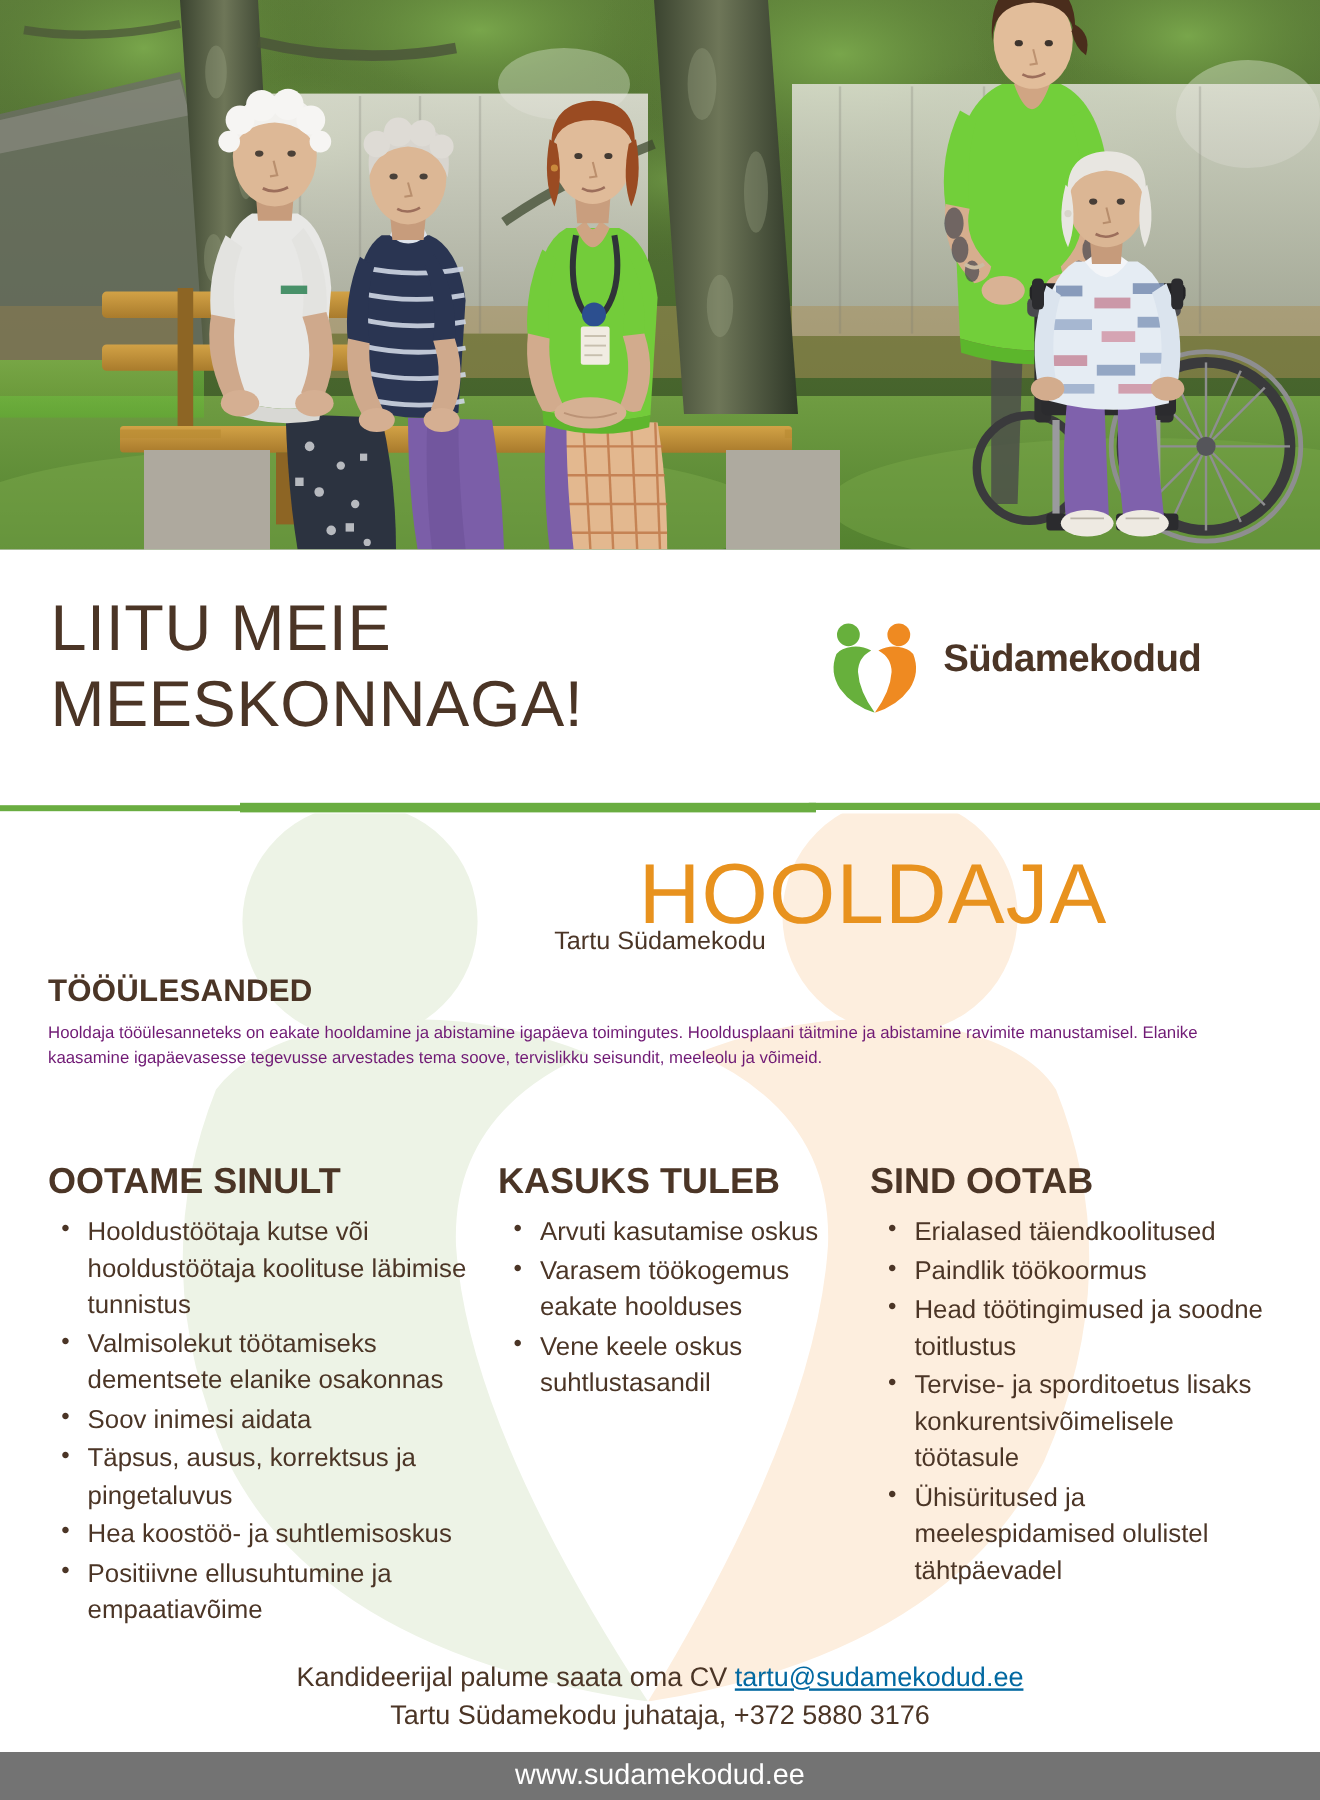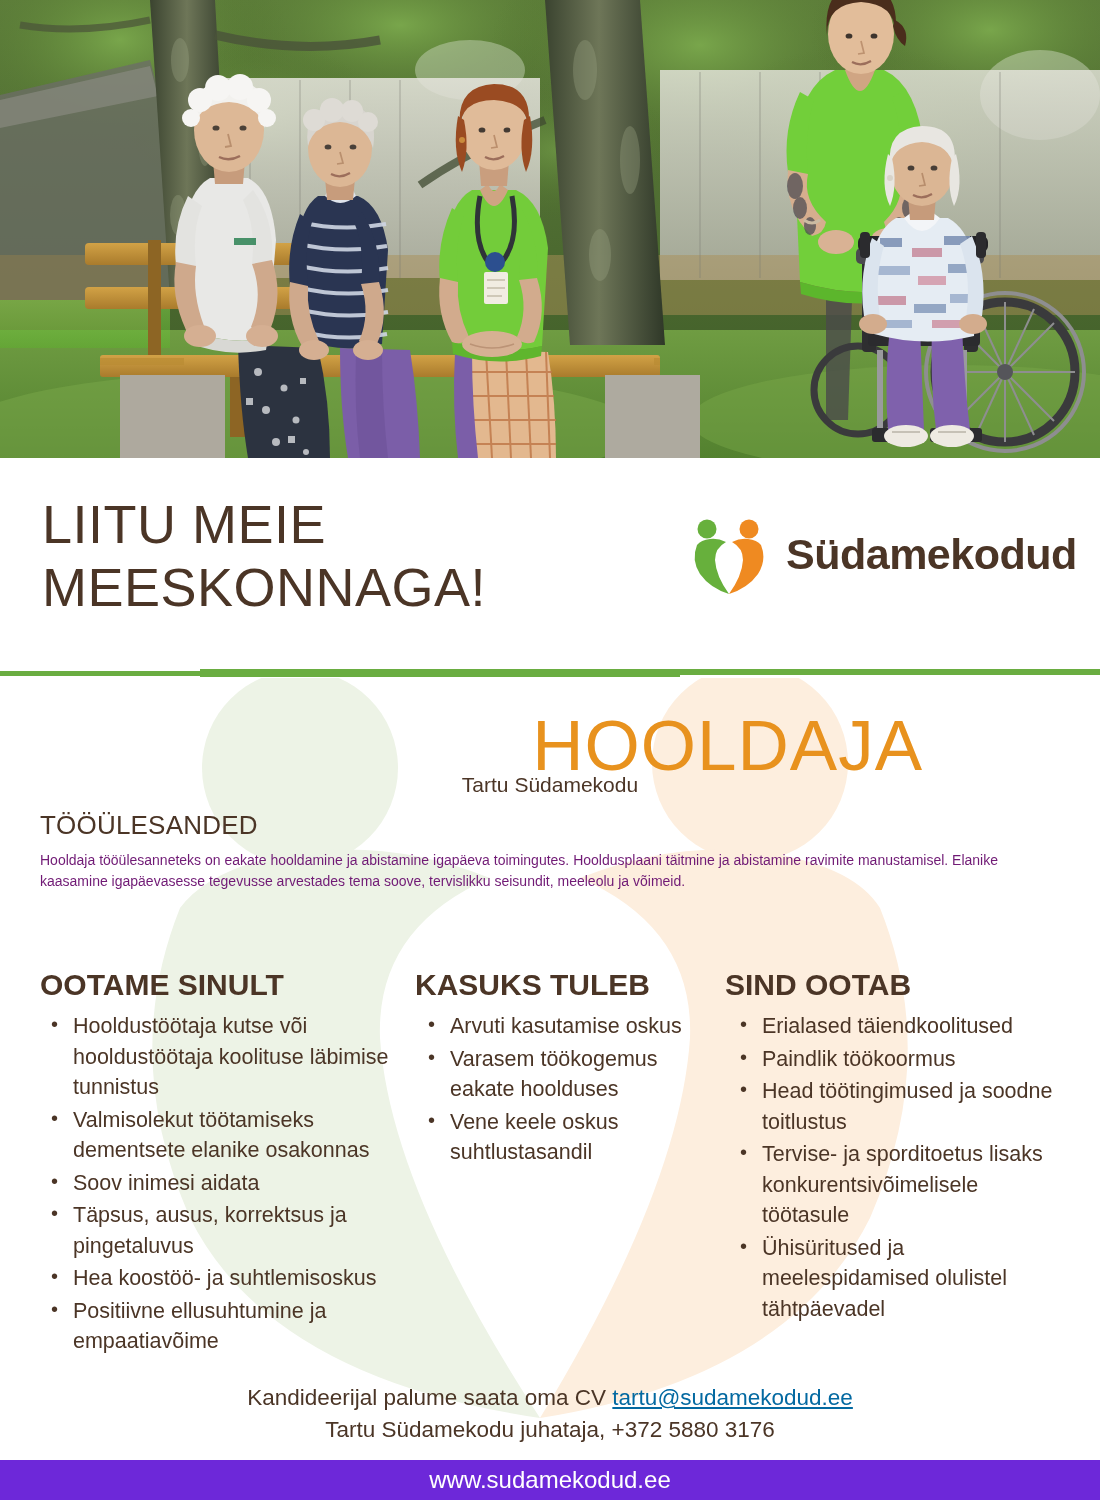--- a/index.html
+++ b/index.html
@@ -29,21 +29,21 @@
     letter-spacing:0.5px;
     color:#4b3526;
     font-weight:400;
     white-space:pre-line;
   }
   
   .logo-wrap { position:absolute; left:686px; top:518px; width:372px; height:80px; }
   .logo-mark { position:absolute; left:0; top:0; width:86px; height:76px; }
   .logo-text {
     position:absolute; left:100px; top:12px;
-    font-size:43px; font-weight:bold; color:#4b3526;
+    font-size:32px; font-weight:bold; color:#4b3526;
     letter-spacing:-0.5px;
   }
 
   
   .divider { position:absolute; left:0; top:666px; width:1100px; height:12px; }
   .divider .thin-l { position:absolute; left:0; top:5px; width:206px; height:5px; background:#6aad41; }
   .divider .thick  { position:absolute; left:200px; top:3px; width:480px; height:8px; background:#6aad41; }
   .divider .thin-r { position:absolute; left:674px; top:3px; width:426px; height:6px; background:#6aad41; }
 
   
@@ -57,21 +57,21 @@
     position:absolute; left:0; top:27px; width:923px;
     text-align:right; font-size:71px; color:#e8921e; font-weight:400;
     letter-spacing:1px;
   }
   .job-sub {
     position:absolute; left:0; top:95px; width:1100px;
     text-align:center; font-size:21px; color:#4b3526; font-weight:400;
   }
 
   .sec-head {
-    font-size:26px; font-weight:normal; color:#4b3526;
+    font-size:26px; font-weight:bold; color:#4b3526;
     letter-spacing:0.2px;
   }
   #tasks-head { position:absolute; left:40px; top:132px; }
   .tasks-body {
     position:absolute; left:40px; top:172px; width:1020px;
     font-size:14px; line-height:1.47; color:#701a75;
   }
 
   .cols { position:absolute; left:0; top:290px; width:1100px; height:420px; }
   .col { position:absolute; top:0; }
@@ -99,21 +99,21 @@
     position:absolute; left:0; top:1382px; width:1100px;
     text-align:center; font-size:22.5px; line-height:1.43; color:#4b3526;
   }
   .contact a {
     color:#0369a1; text-decoration:underline;
   }
 
   
   .footer {
     position:absolute; left:0; top:1460px; width:1100px; height:40px;
-    background:#6d28d9;
+    background:#737373;
   }
   .footer span {
     display:block; width:100%; text-align:center;
     font-size:24px; color:#ffffff; line-height:40px;
   }
 </style>
 </head>
 <body>
 
 <div id="poster">

